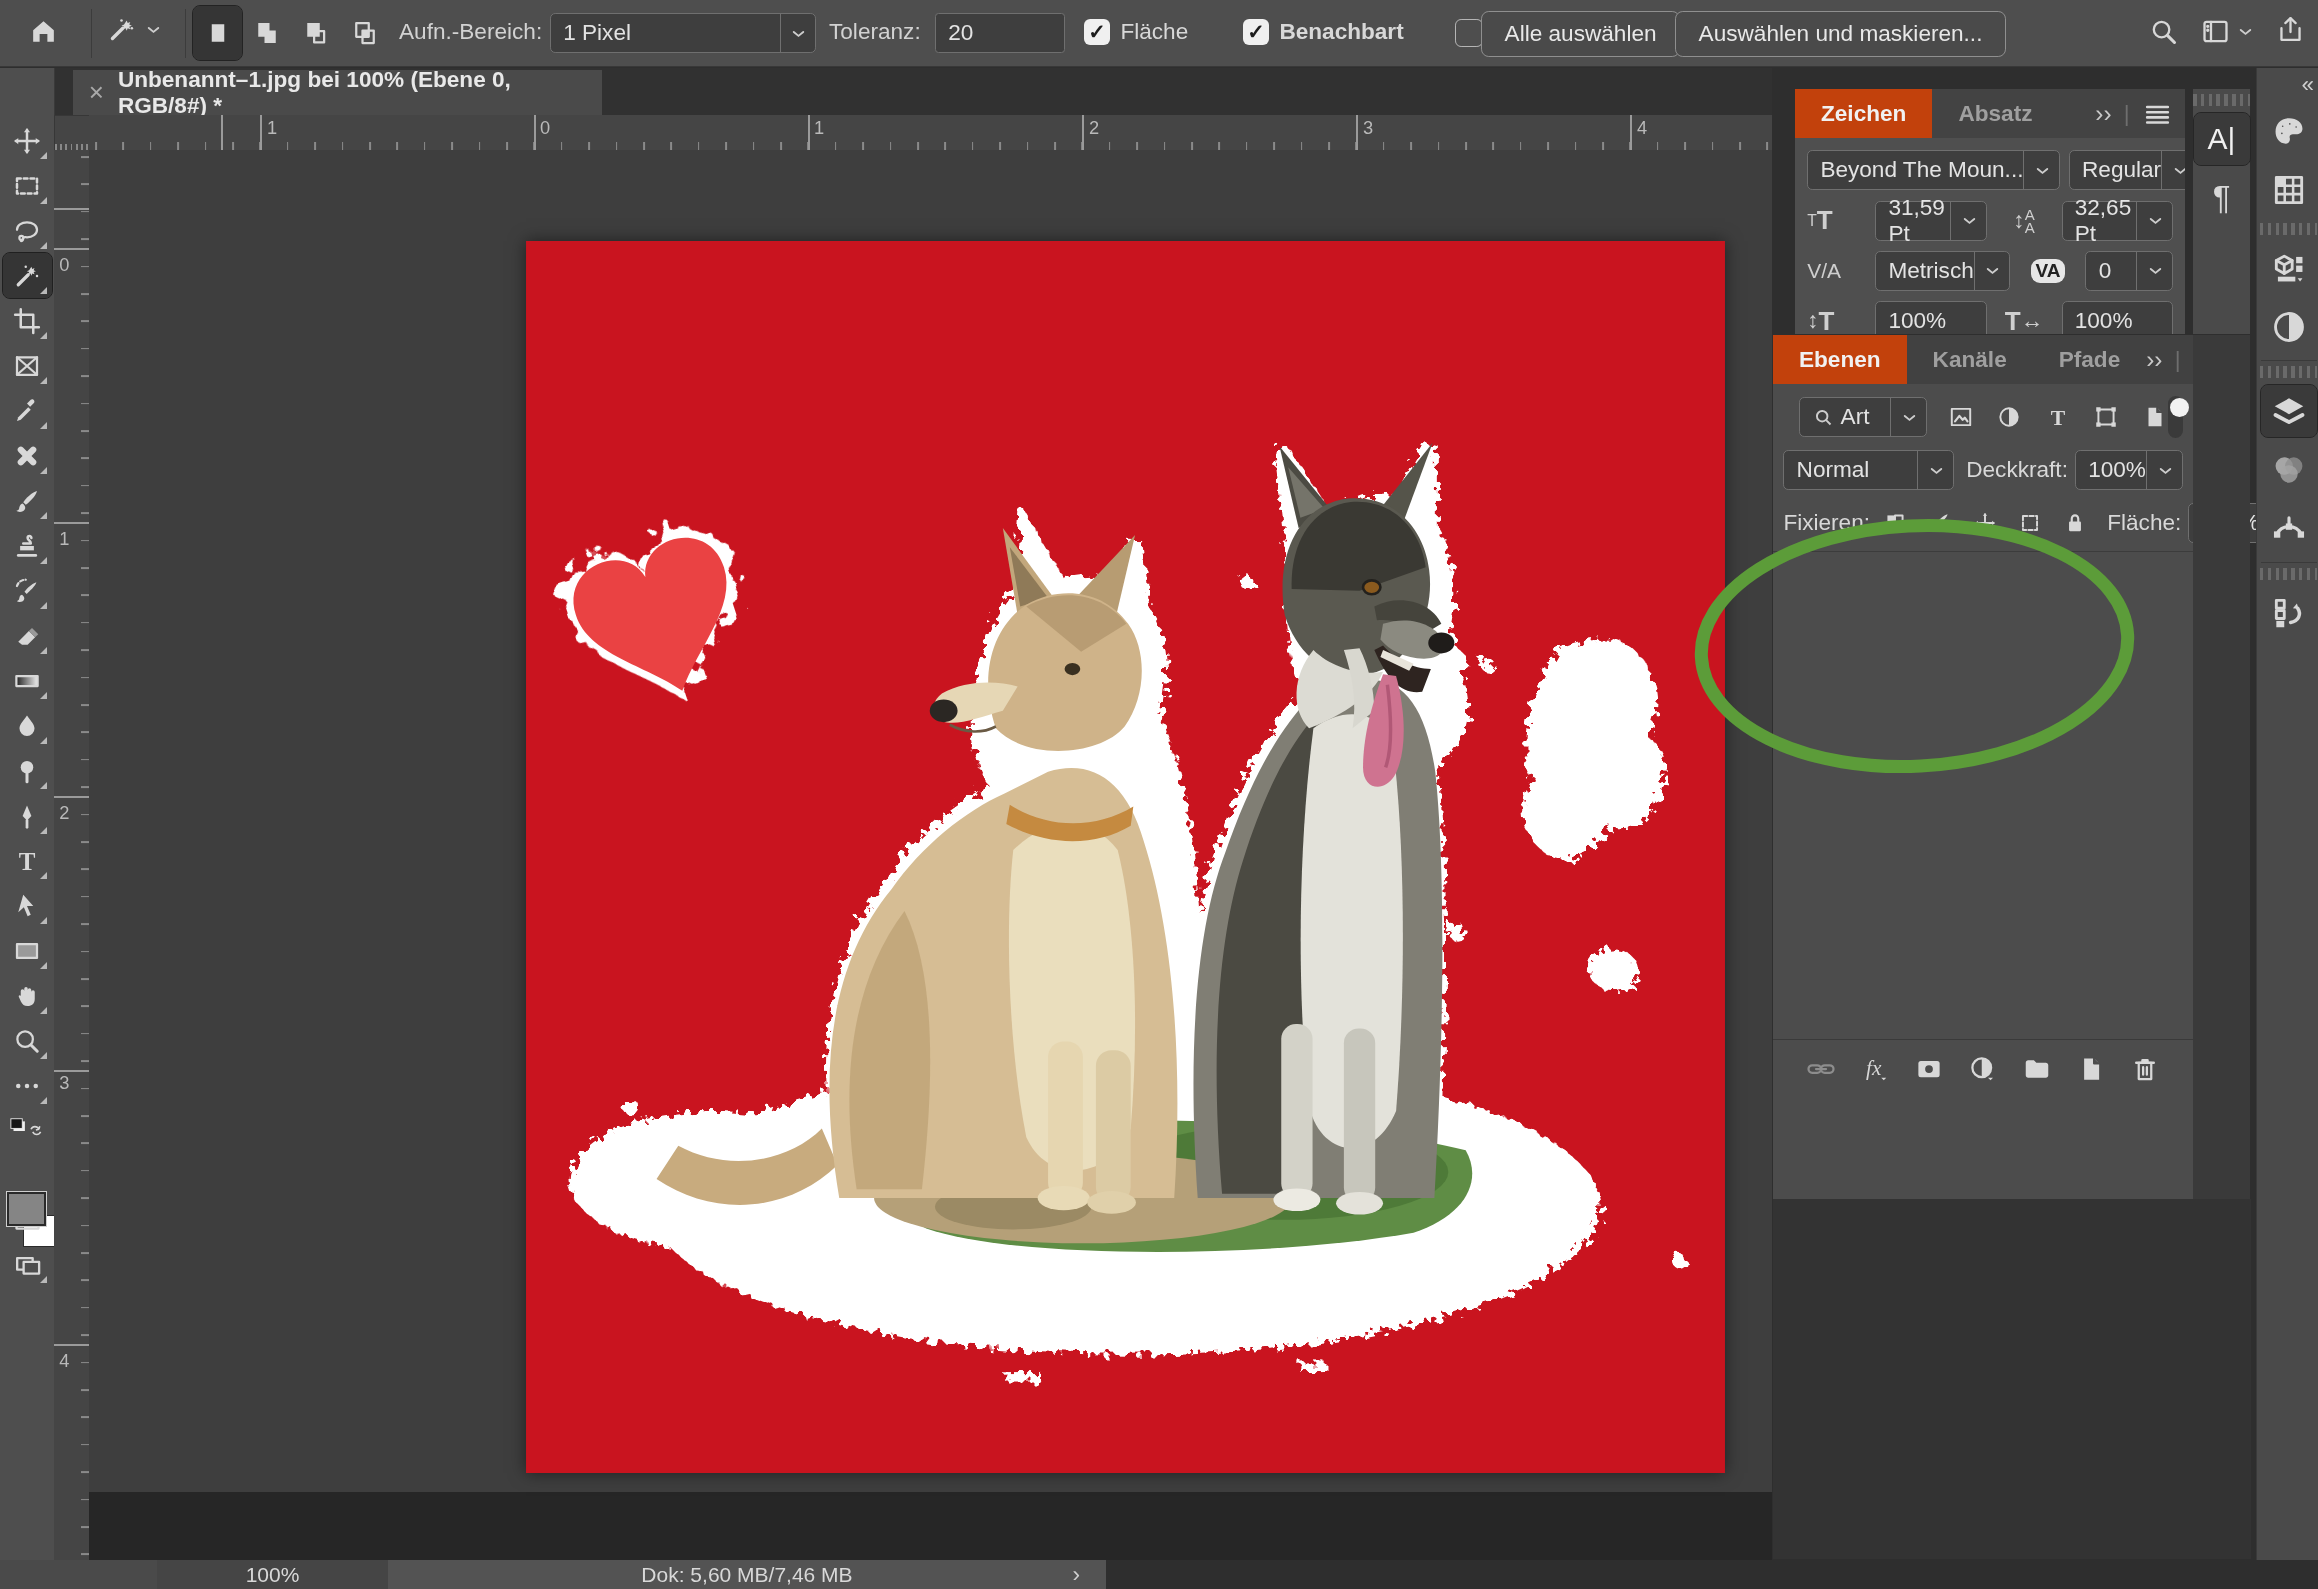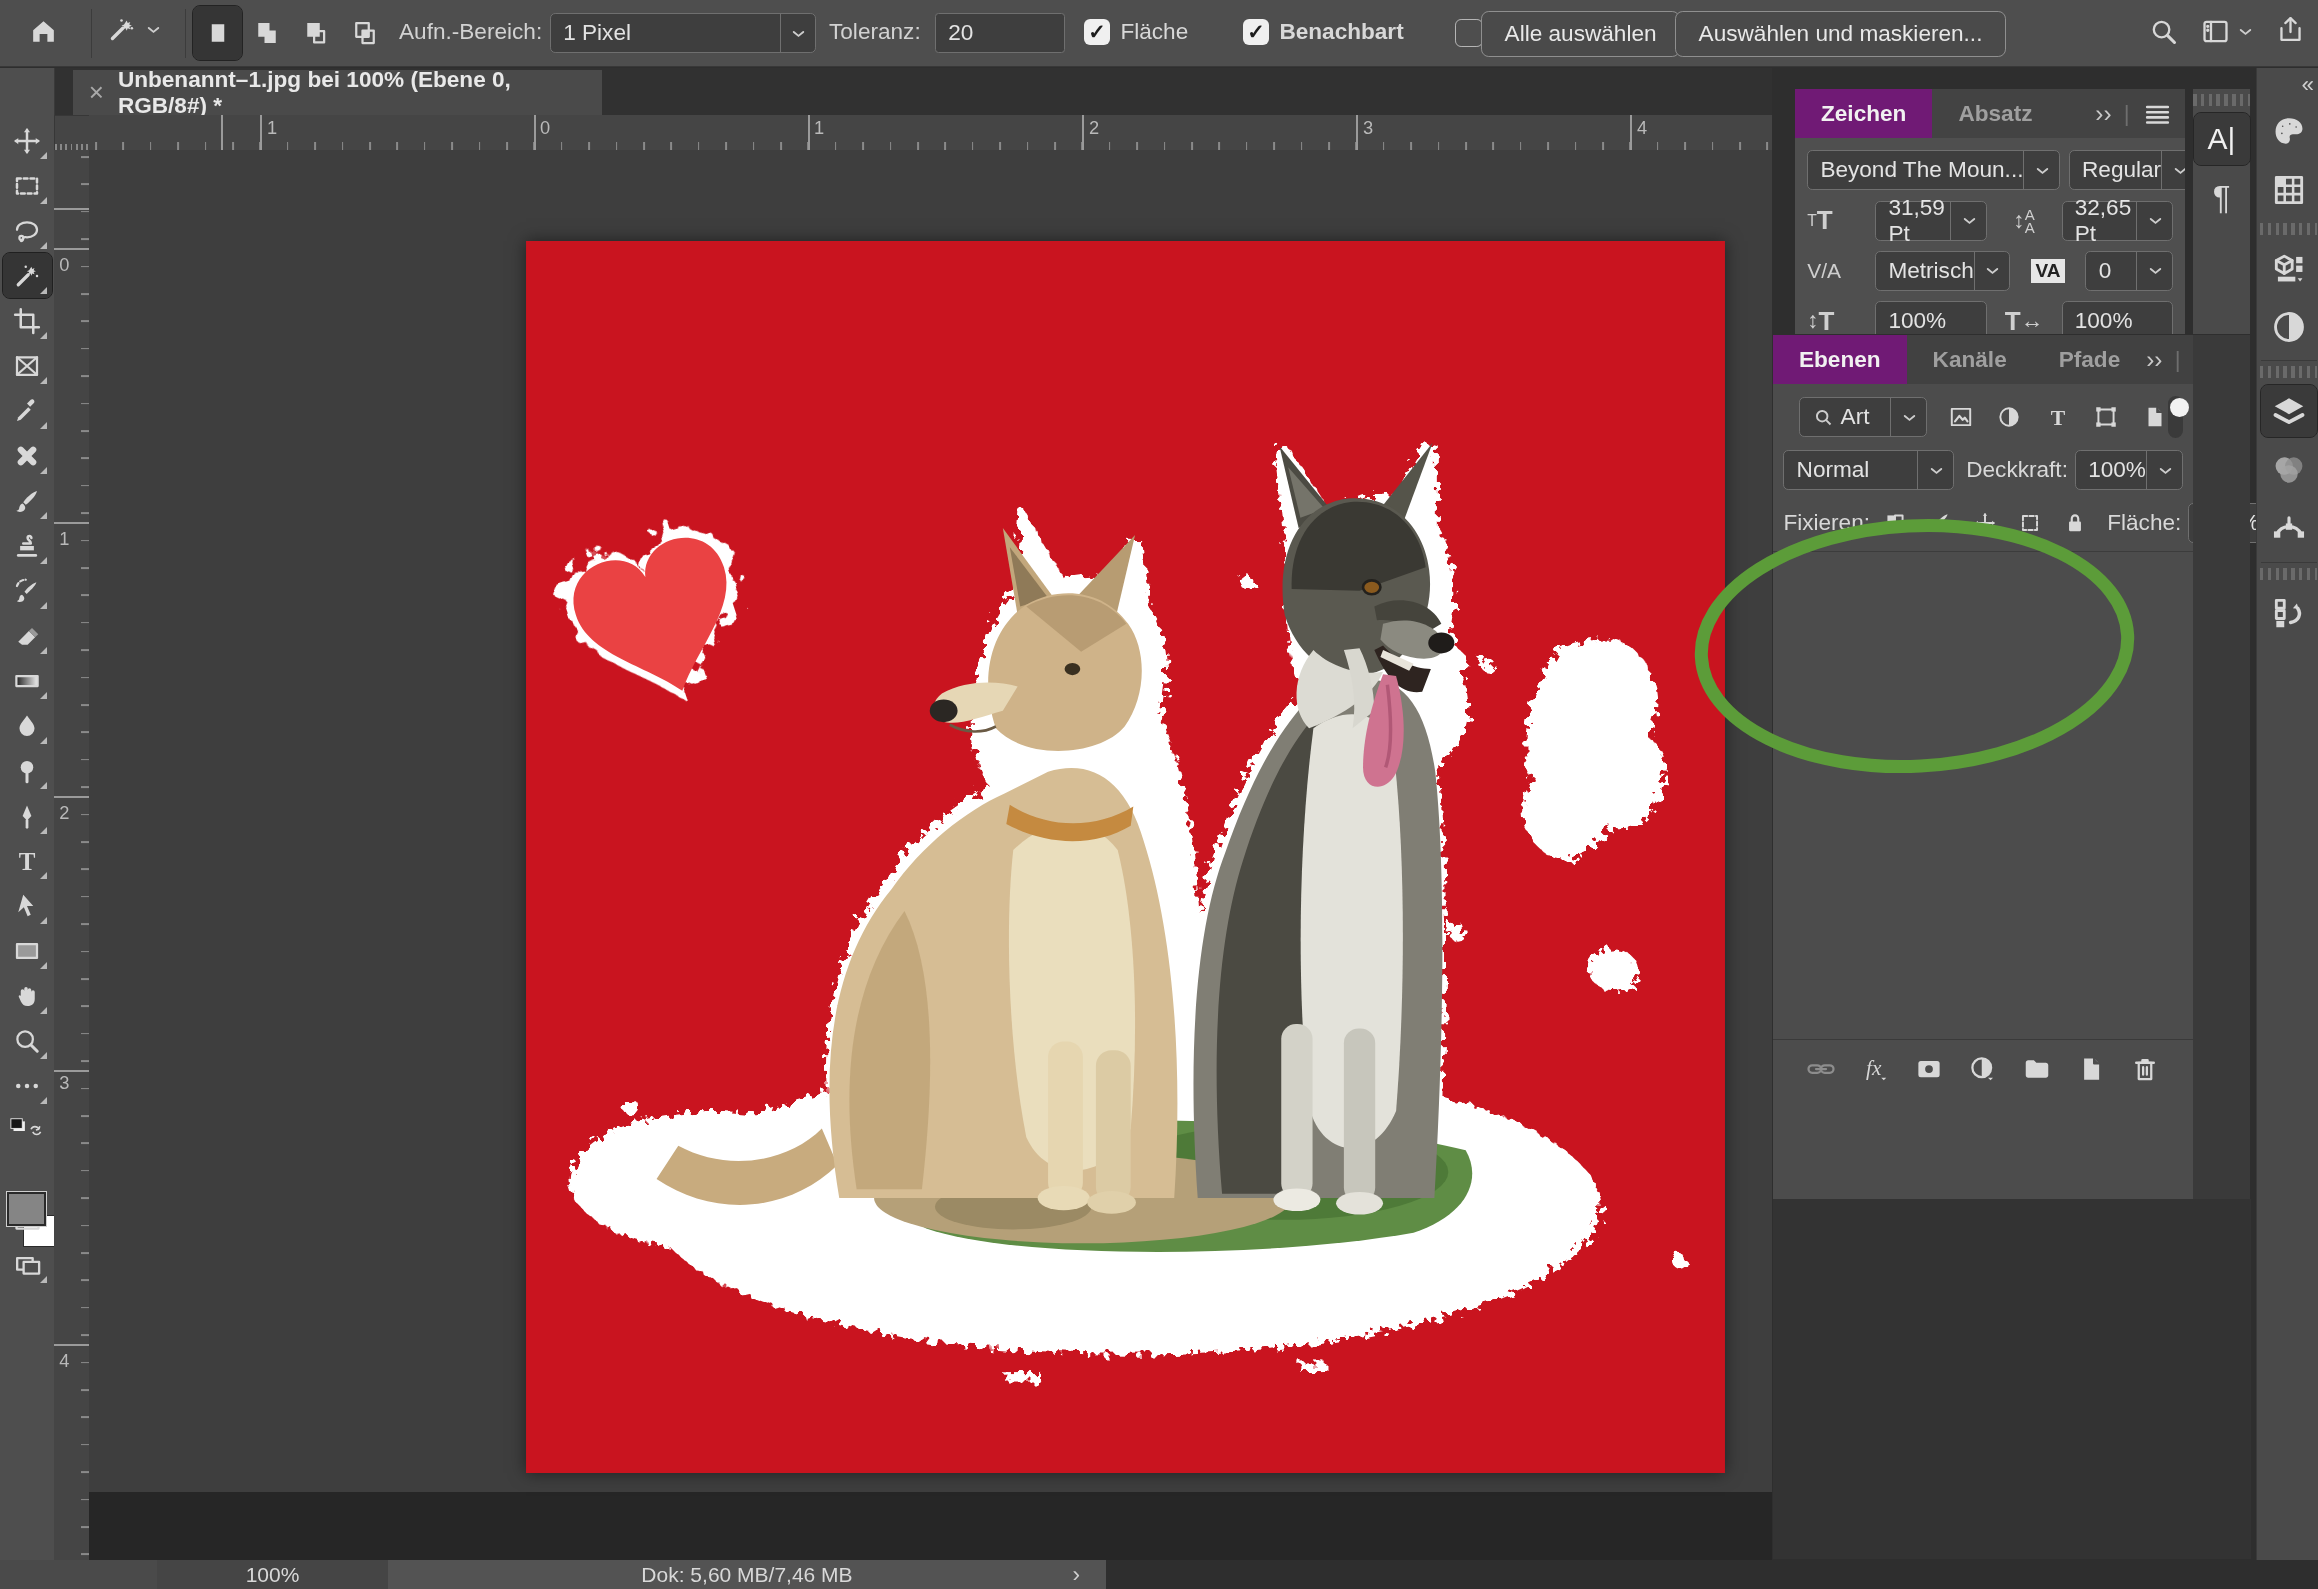--- a/index.html
+++ b/index.html
@@ -12,21 +12,21 @@
   .fld{background:#3e3e3e;border:0.9px solid #6f6f6f;border-radius:5.2px;height:38px;
        display:flex;align-items:center;padding:0 12.2px;color:#e3e3e3;}
   .fld .chev{margin-left:auto;border-left:0.9px solid #6f6f6f;height:100%;display:flex;
        align-items:center;padding-left:8.7px;margin-right:-5.2px;}
   .btn{background:#4a4a4a;border:1.3px solid #8f8f8f;border-radius:7.8px;height:44px;
        display:flex;align-items:center;padding:0 22.6px;color:#e8e8e8;}
   .cbx{width:26px;height:26px;border-radius:6.1px;background:#f0f0f0;color:#1d1d1d;
        display:flex;align-items:center;justify-content:center;font-size:21px;font-weight:bold;margin-right:10.4px;}
   .cbx.off{background:transparent;border:1.7px solid #b5b5b5;}
   .ptab{height:49px;display:flex;align-items:center;padding:0 26px;color:#9f9f9f;font-weight:bold;}
-  .ptab.on{background:#701a75;color:#f1f1f1;}
+  .ptab.on{background:#c2410c;color:#f1f1f1;}
   .grip{height:12.2px;background:repeating-linear-gradient(90deg,#6a6a6a 0 3.5px,transparent 3.5px 7.8px);
         width:57px;margin:5.2px auto;}
   .tooli{width:49px;height:45px;display:flex;align-items:center;justify-content:center;margin:0 auto;border-radius:7px;position:relative;}
   .tooli.on{background:#353535;outline:0.9px solid #202020;}
   .tooli .corner{position:absolute;right:4.4px;bottom:4.4px;width:0;height:0;
         border-left:7px solid transparent;border-bottom:7px solid #b9b9b9;}
   .stripico{width:56px;height:52px;display:flex;align-items:center;justify-content:center;margin:7px auto;border-radius:7px;}
   .stripico.on{background:#3a3a3a;outline:0.9px solid #262626;}
   .divh{height:0.9px;background:#3a3a3a;}
   .rlabel{position:absolute;color:#b9b9b9;font-size:18.3px;}
@@ -534,21 +534,21 @@
       <span class="charico" style="font-size:21px;">V/A</span>
       <div class="fld" style="flex:1;">
         <span>Metrisch</span>
         <span class="chev">
             <svg class="ic" width="19" height="19" viewBox="0 0 24 24" fill="none" stroke="#cdcdcd" stroke-width="2.4" stroke-linecap="round">
               <path d="M6 10l6 5 6-5"></path>
             </svg>
           </span>
       </div>
       <span class="charico" style="justify-content:center;">
-        <span style="background:#e6e6e6;color:#222;font-weight:bold;padding:0.9px 4.4px;font-size:19px;">VA</span>
+        <span style="background:#e6e6e6;color:#222;font-weight:bold;padding:0.9px 4.4px;font-size:19px;border-radius:9px;">VA</span>
         </span>
       <div class="fld" style="flex:1;">
         <span>0</span>
         <span class="chev">
             <svg class="ic" width="19" height="19" viewBox="0 0 24 24" fill="none" stroke="#cdcdcd" stroke-width="2.4" stroke-linecap="round">
               <path d="M6 10l6 5 6-5"></path>
             </svg>
           </span>
       </div>
     </div>

